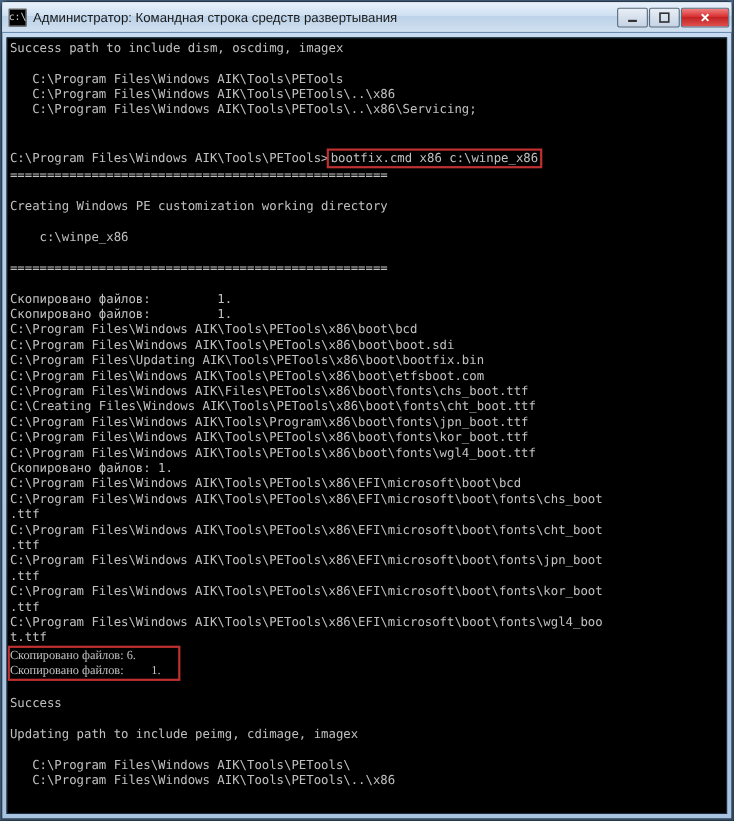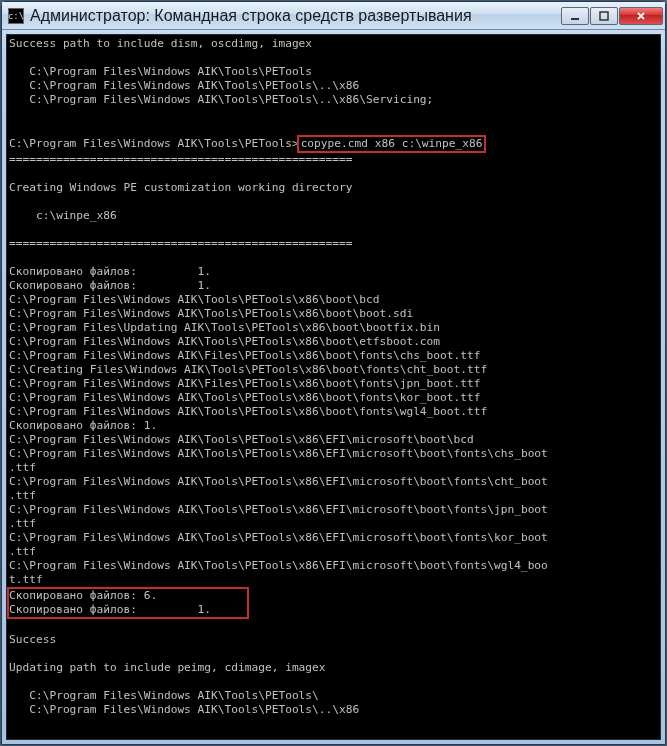--- a/index.html
+++ b/index.html
@@ -37,21 +37,21 @@
     margin-right: 6px;
     display: flex;
     align-items: center;
     justify-content: center;
     font-size: 9px;
     color: #ccc;
     font-family: monospace;
   }
   .title-text {
     flex: 1;
-    font-size: 16px;
+    font-size: 12px;
     color: #1a1a1a;
     white-space: nowrap;
     overflow: hidden;
   }
   .win-btns {
     display: flex;
     gap: 1px;
   }
   .win-btn {
     width: 28px;
@@ -93,20 +93,21 @@
     border: 2px solid #c03030;
     display: inline-block;
     padding: 0 2px;
     margin-left: -2px;
   }
   .hl2 {
     border: 2px solid #c03030;
     display: inline-block;
     padding: 0 2px 0 0;
     margin-left: -2px;
+    font-family: Liberation Serif, serif;
   }
 </style>
 </head>
 <body>
 
 <div class="window">
   <div class="titlebar">
     <div class="title-icon">c:\</div>
     <div class="title-text">Администратор: Командная строка средств развертывания</div>
     <div class="win-btns">
@@ -128,38 +129,38 @@
     </div>
   </div>
   <div class="terminal">
     <div class="term-content"><span>Success path to include dism, oscdimg, imagex</span>
 <span></span>
 <span>   C:\Program Files\Windows AIK\Tools\PETools</span>
 <span>   C:\Program Files\Windows AIK\Tools\PETools\..\x86</span>
 <span>   C:\Program Files\Windows AIK\Tools\PETools\..\x86\Servicing;</span>
 <span></span>
 <span></span>
-<span>C:\Program Files\Windows AIK\Tools\PETools&gt;</span><span class="hl1">copype.cmd x86 c:\winpe_x86</span>
+<span>C:\Program Files\Windows AIK\Tools\PETools&gt;</span><span class="hl1">bootfix.cmd x86 c:\winpe_x86</span>
 <span>===================================================</span>
 <span></span>
 <span>Creating Windows PE customization working directory</span>
 <span></span>
 <span>    c:\winpe_x86</span>
 <span></span>
 <span>===================================================</span>
 <span></span>
 <span>Скопировано файлов:         1.</span>
 <span>Скопировано файлов:         1.</span>
 <span>C:\Program Files\Windows AIK\Tools\PETools\x86\boot\bcd</span>
 <span>C:\Program Files\Windows AIK\Tools\PETools\x86\boot\boot.sdi</span>
 <span>C:\Program Files\Updating AIK\Tools\PETools\x86\boot\bootfix.bin</span>
 <span>C:\Program Files\Windows AIK\Tools\PETools\x86\boot\etfsboot.com</span>
 <span>C:\Program Files\Windows AIK\Files\PETools\x86\boot\fonts\chs_boot.ttf</span>
 <span>C:\Creating Files\Windows AIK\Tools\PETools\x86\boot\fonts\cht_boot.ttf</span>
-<span>C:\Program Files\Windows AIK\Files\PETools\x86\boot\fonts\jpn_boot.ttf</span>
+<span>C:\Program Files\Windows AIK\Tools\Program\x86\boot\fonts\jpn_boot.ttf</span>
 <span>C:\Program Files\Windows AIK\Tools\PETools\x86\boot\fonts\kor_boot.ttf</span>
 <span>C:\Program Files\Windows AIK\Tools\PETools\x86\boot\fonts\wgl4_boot.ttf</span>
 <span>Скопировано файлов: 1.</span>
 <span>C:\Program Files\Windows AIK\Tools\PETools\x86\EFI\microsoft\boot\bcd</span>
 <span>C:\Program Files\Windows AIK\Tools\PETools\x86\EFI\microsoft\boot\fonts\chs_boot</span>
 <span>.ttf</span>
 <span>C:\Program Files\Windows AIK\Tools\PETools\x86\EFI\microsoft\boot\fonts\cht_boot</span>
 <span>.ttf</span>
 <span>C:\Program Files\Windows AIK\Tools\PETools\x86\EFI\microsoft\boot\fonts\jpn_boot</span>
 <span>.ttf</span>

